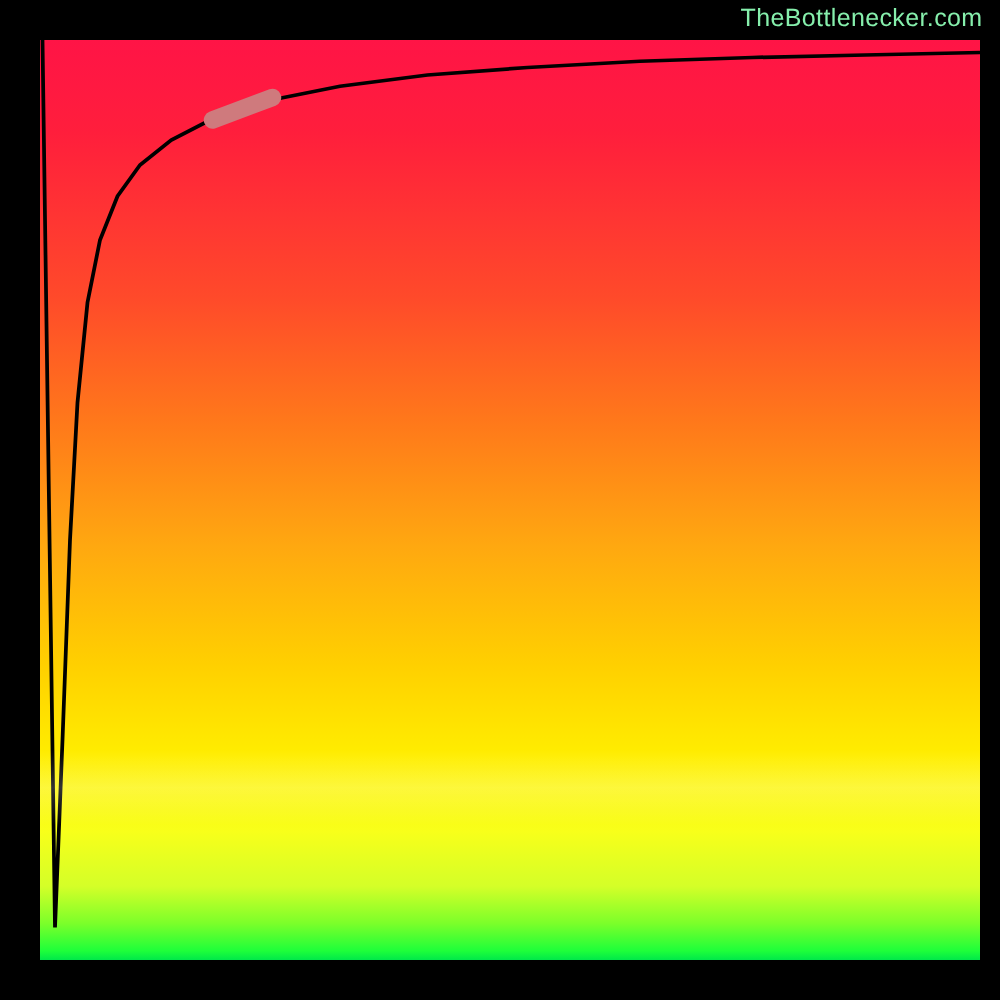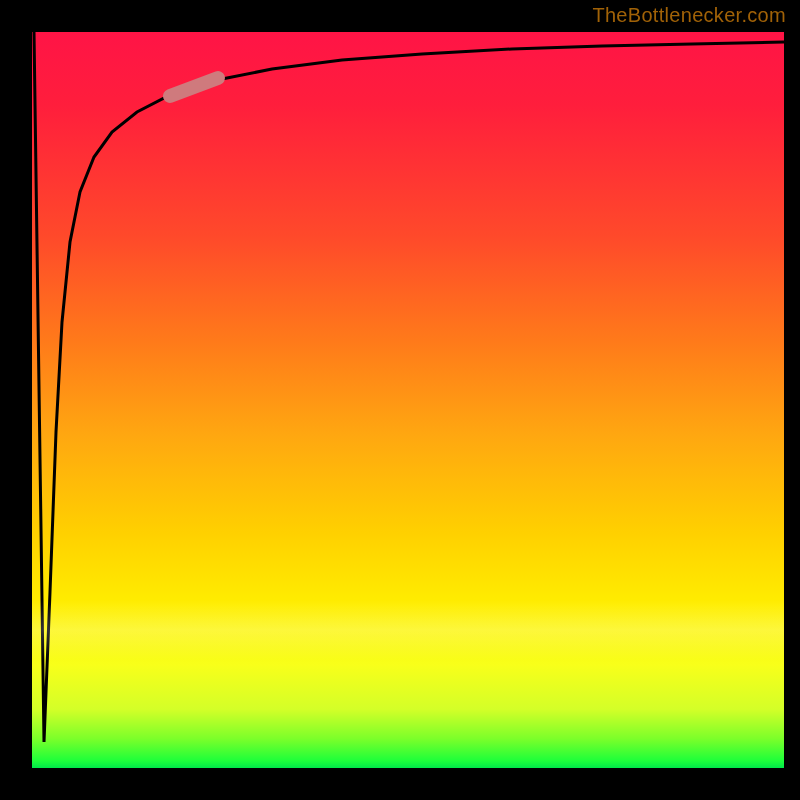--- a/index.html
+++ b/index.html
@@ -8,21 +8,21 @@
     height: 800px;
     background: #000;
     position: relative;
     font-family: Arial, Helvetica, sans-serif;
     overflow: hidden;
   }
   .watermark {
     position: absolute;
     top: 4px;
     right: 14px;
-    color: #a16207;
+    color: #86efac;
     font-size: 20px;
     letter-spacing: 0.3px;
     z-index: 10;
   }
   .plot-area {
     position: absolute;
     left: 32px;
     top: 32px;
     width: 752px;
     height: 736px;

